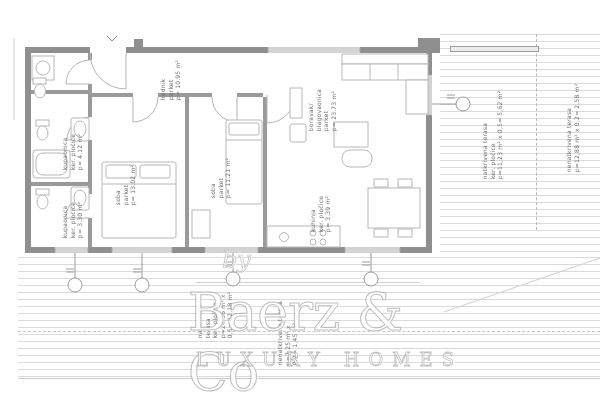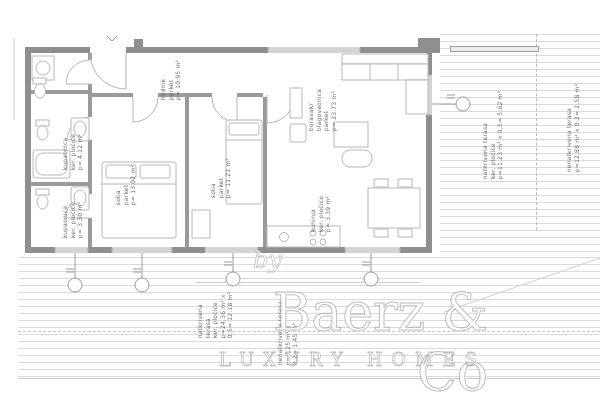--- a/index.html
+++ b/index.html
@@ -15,21 +15,21 @@
   .dashv{position:absolute;width:0;border-left:1px dashed #b8b8b8;}
   #dash-right{left:536px;top:34px;height:196px;}
   .dashh{position:absolute;height:0;border-top:1px dashed #c6c6c6;}
   #dash-bottom{left:18px;top:331px;width:582px;}
   #balustrade{position:absolute;left:450px;top:46px;width:87px;height:4px;
               border:1px solid #9e9e9e;background:#ececec;}
   #plan-svg{position:absolute;left:0;top:0;z-index:2;}
   .vlabel{position:absolute;z-index:3;transform:translate(-50%,-50%) rotate(-90deg);
           font-size:6px;line-height:7.5px;color:#6e6e6e;white-space:nowrap;letter-spacing:.2px;}
   .vlabel span{display:block;}
-  .wm{position:absolute;z-index:4;font-family:"DejaVu Serif",serif;text-align:right;
+  .wm{position:absolute;z-index:4;font-family:"DejaVu Serif",serif;text-align:left;
       color:rgba(255,255,255,.45);-webkit-text-stroke:1px rgba(150,150,150,.62);
       text-shadow:1px 1px 1px rgba(255,255,255,.8);}
   #wm-by{left:222px;top:246px;width:60px;font-size:24px;font-style:italic;
          -webkit-text-stroke:.7px rgba(150,150,150,.6);}
   #wm-brand{left:188px;top:282px;width:300px;font-size:52px;}
   #wm-tagline{left:196px;top:349px;width:290px;font-size:18px;letter-spacing:9px;
               -webkit-text-stroke:.8px rgba(150,150,150,.6);}
 </style>
 </head>
 <body>

